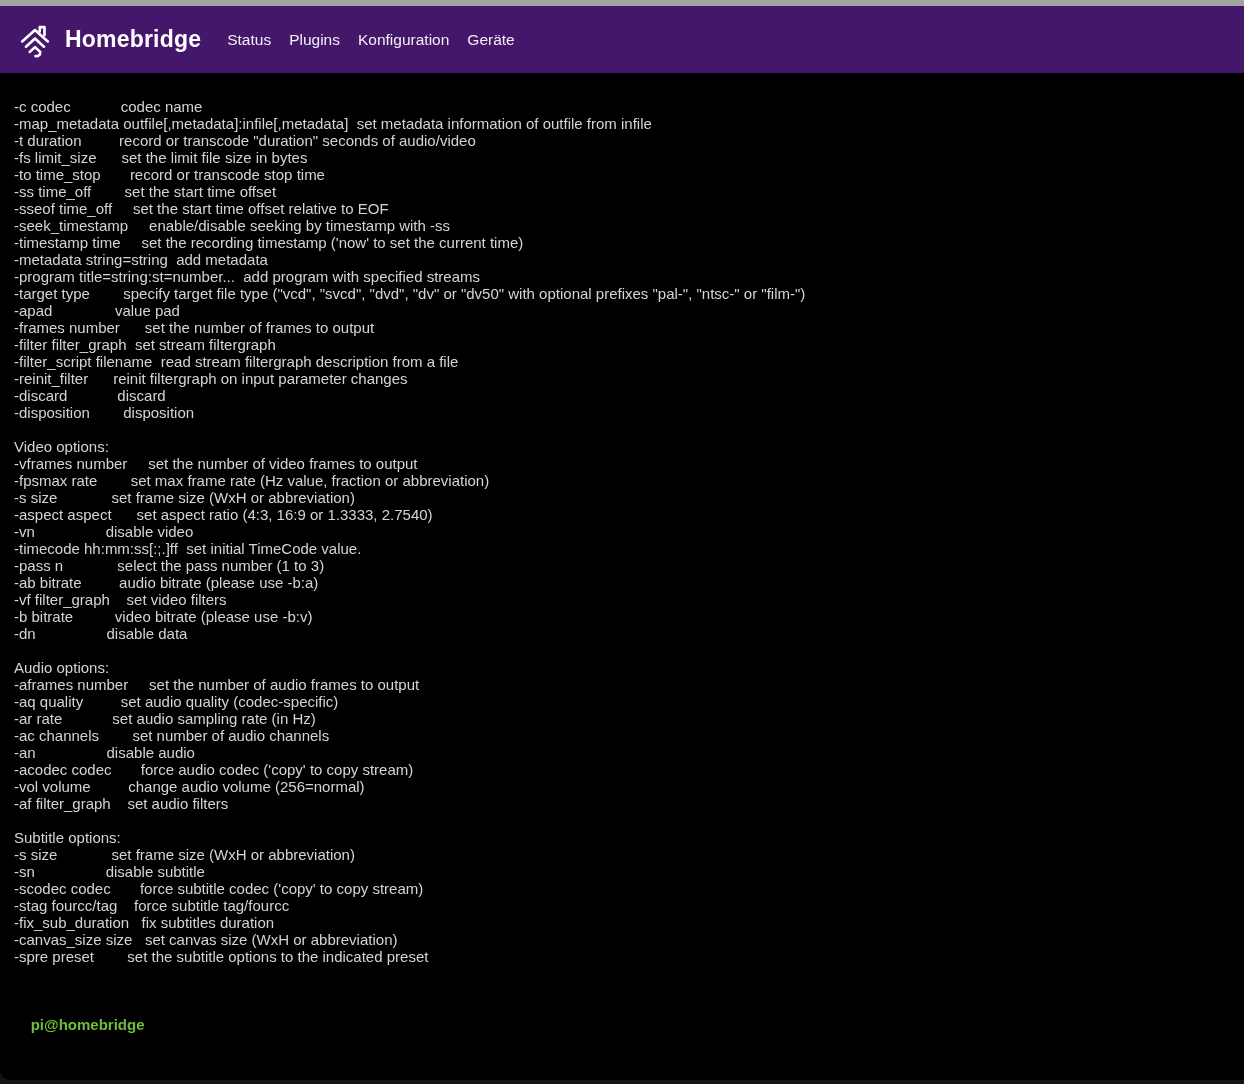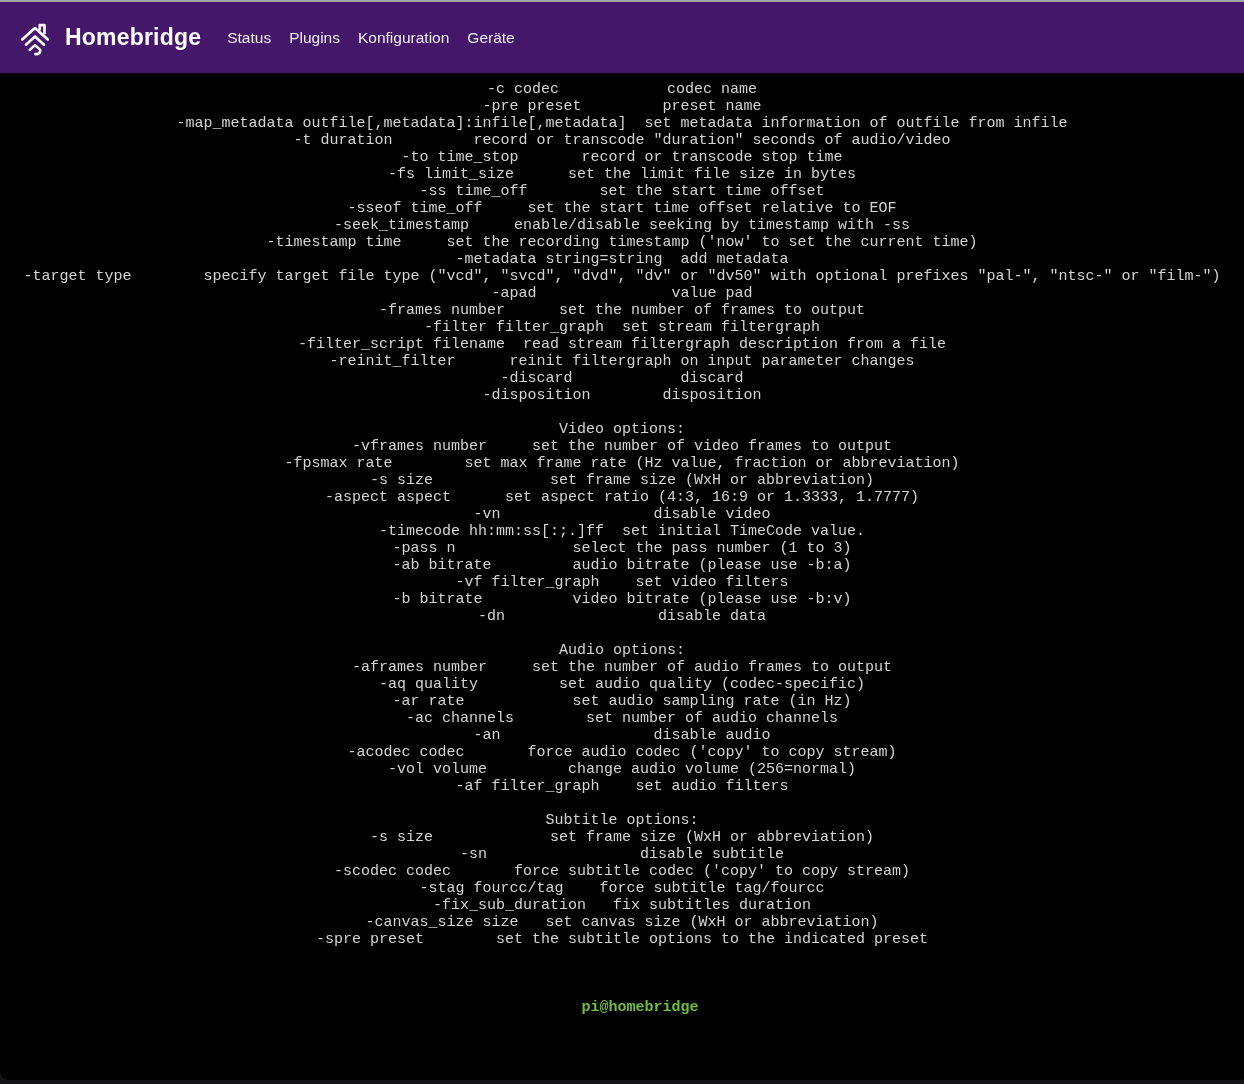--- a/index.html
+++ b/index.html
@@ -6,21 +6,21 @@
     margin: 0; padding: 0;
     width: 1244px; height: 1084px;
     background: #151517;
     overflow: hidden;
     font-family: "Liberation Sans", sans-serif;
   }
   .topbar {
     height: 73px;
     box-sizing: border-box;
     background: var(--header-bg, #45176b);
-    border-top: 2px solid #a3a3a3;
+    border-top: 6px solid #a3a3a3;
     display: flex;
     align-items: center;
     padding: 0 16px;
   }
   .brand {
     display: flex;
     align-items: center;
     gap: 11px;
     color: #fff;
     text-decoration: none;
@@ -39,29 +39,28 @@
     padding: 0 9px;
     text-decoration: none;
     cursor: pointer;
     white-space: nowrap;
   }
   .terminal {
     position: absolute;
     left: 0; right: 0; top: 73px; bottom: 4px;
     background: var(--terminal-bg, #000);
     color: var(--terminal-fg, #d4d4d4);
-    font-family: Liberation Mono, monospace;
+    font-family: Liberation Sans, sans-serif;
     font-size: 15px;
     line-height: 17px;
-    padding: 8px 14px 0 14px;
+    padding: 25px 14px 0 14px;
     box-sizing: border-box;
     border-bottom-left-radius: 9px;
     border-bottom-right-radius: 3px;
     overflow: hidden;
-    text-align: center;
   }
   .t-line { white-space: pre; min-height: 17px; }
   .bold { font-weight: 700; }
   .green { color: var(--prompt-green, #6ebe3c); }
 </style>
 </head>
 <body>
 
 <header class="topbar">
   <a class="brand">
@@ -79,44 +78,44 @@
     <a class="nav-link">Status</a>
     <a class="nav-link">Plugins</a>
     <a class="nav-link">Konfiguration</a>
     <a class="nav-link">Geräte</a>
   </nav>
 </header>
 
 <div class="terminal">
   <div>
       <div class="t-line">-c codec            codec name</div>
-      <div class="t-line">-pre preset         preset name</div>
       <div class="t-line">-map_metadata outfile[,metadata]:infile[,metadata]  set metadata information of outfile from infile</div>
       <div class="t-line">-t duration         record or transcode "duration" seconds of audio/video</div>
+      <div class="t-line">-fs limit_size      set the limit file size in bytes</div>
       <div class="t-line">-to time_stop       record or transcode stop time</div>
-      <div class="t-line">-fs limit_size      set the limit file size in bytes</div>
       <div class="t-line">-ss time_off        set the start time offset</div>
       <div class="t-line">-sseof time_off     set the start time offset relative to EOF</div>
       <div class="t-line">-seek_timestamp     enable/disable seeking by timestamp with -ss</div>
       <div class="t-line">-timestamp time     set the recording timestamp ('now' to set the current time)</div>
       <div class="t-line">-metadata string=string  add metadata</div>
+      <div class="t-line">-program title=string:st=number...  add program with specified streams</div>
       <div class="t-line">-target type        specify target file type ("vcd", "svcd", "dvd", "dv" or "dv50" with optional prefixes "pal-", "ntsc-" or "film-")</div>
       <div class="t-line">-apad               value pad</div>
       <div class="t-line">-frames number      set the number of frames to output</div>
       <div class="t-line">-filter filter_graph  set stream filtergraph</div>
       <div class="t-line">-filter_script filename  read stream filtergraph description from a file</div>
       <div class="t-line">-reinit_filter      reinit filtergraph on input parameter changes</div>
       <div class="t-line">-discard            discard</div>
       <div class="t-line">-disposition        disposition</div>
       <div class="t-line"></div>
       <div class="t-line">Video options:</div>
       <div class="t-line">-vframes number     set the number of video frames to output</div>
       <div class="t-line">-fpsmax rate        set max frame rate (Hz value, fraction or abbreviation)</div>
       <div class="t-line">-s size             set frame size (WxH or abbreviation)</div>
-      <div class="t-line">-aspect aspect      set aspect ratio (4:3, 16:9 or 1.3333, 1.7777)</div>
+      <div class="t-line">-aspect aspect      set aspect ratio (4:3, 16:9 or 1.3333, 2.7540)</div>
       <div class="t-line">-vn                 disable video</div>
       <div class="t-line">-timecode hh:mm:ss[:;.]ff  set initial TimeCode value.</div>
       <div class="t-line">-pass n             select the pass number (1 to 3)</div>
       <div class="t-line">-ab bitrate         audio bitrate (please use -b:a)</div>
       <div class="t-line">-vf filter_graph    set video filters</div>
       <div class="t-line">-b bitrate          video bitrate (please use -b:v)</div>
       <div class="t-line">-dn                 disable data</div>
       <div class="t-line"></div>
       <div class="t-line">Audio options:</div>
       <div class="t-line">-aframes number     set the number of audio frames to output</div>

